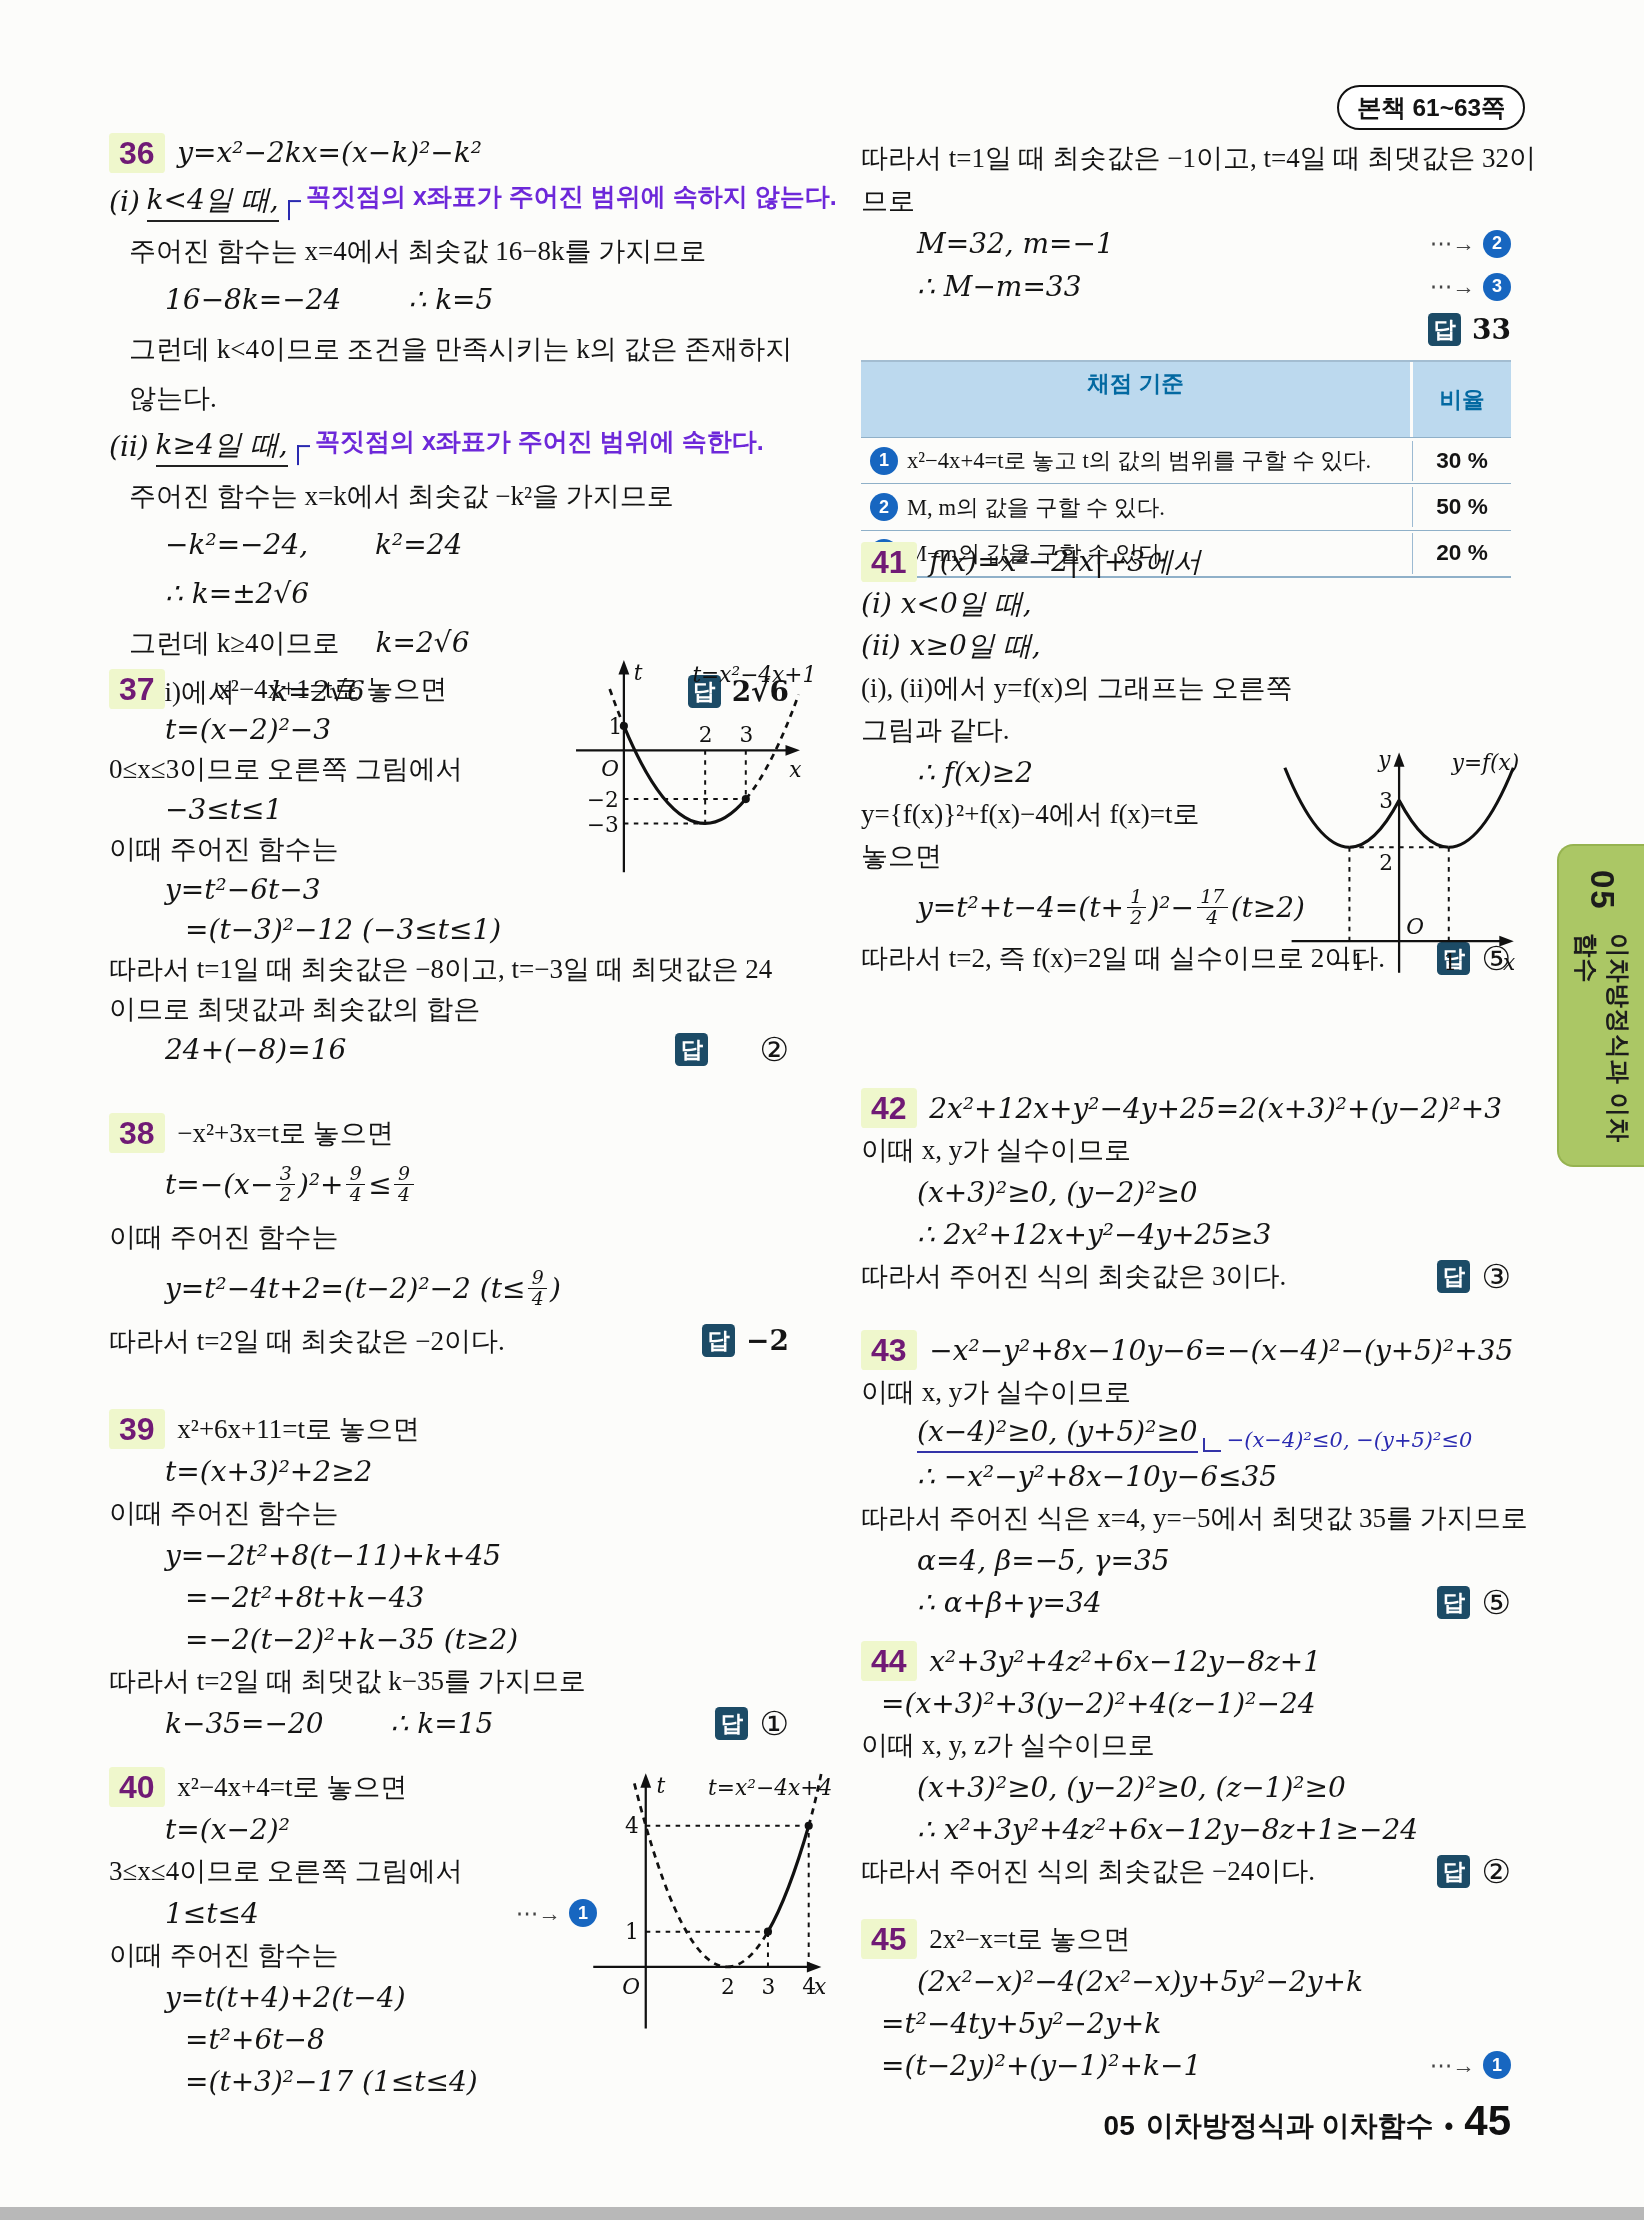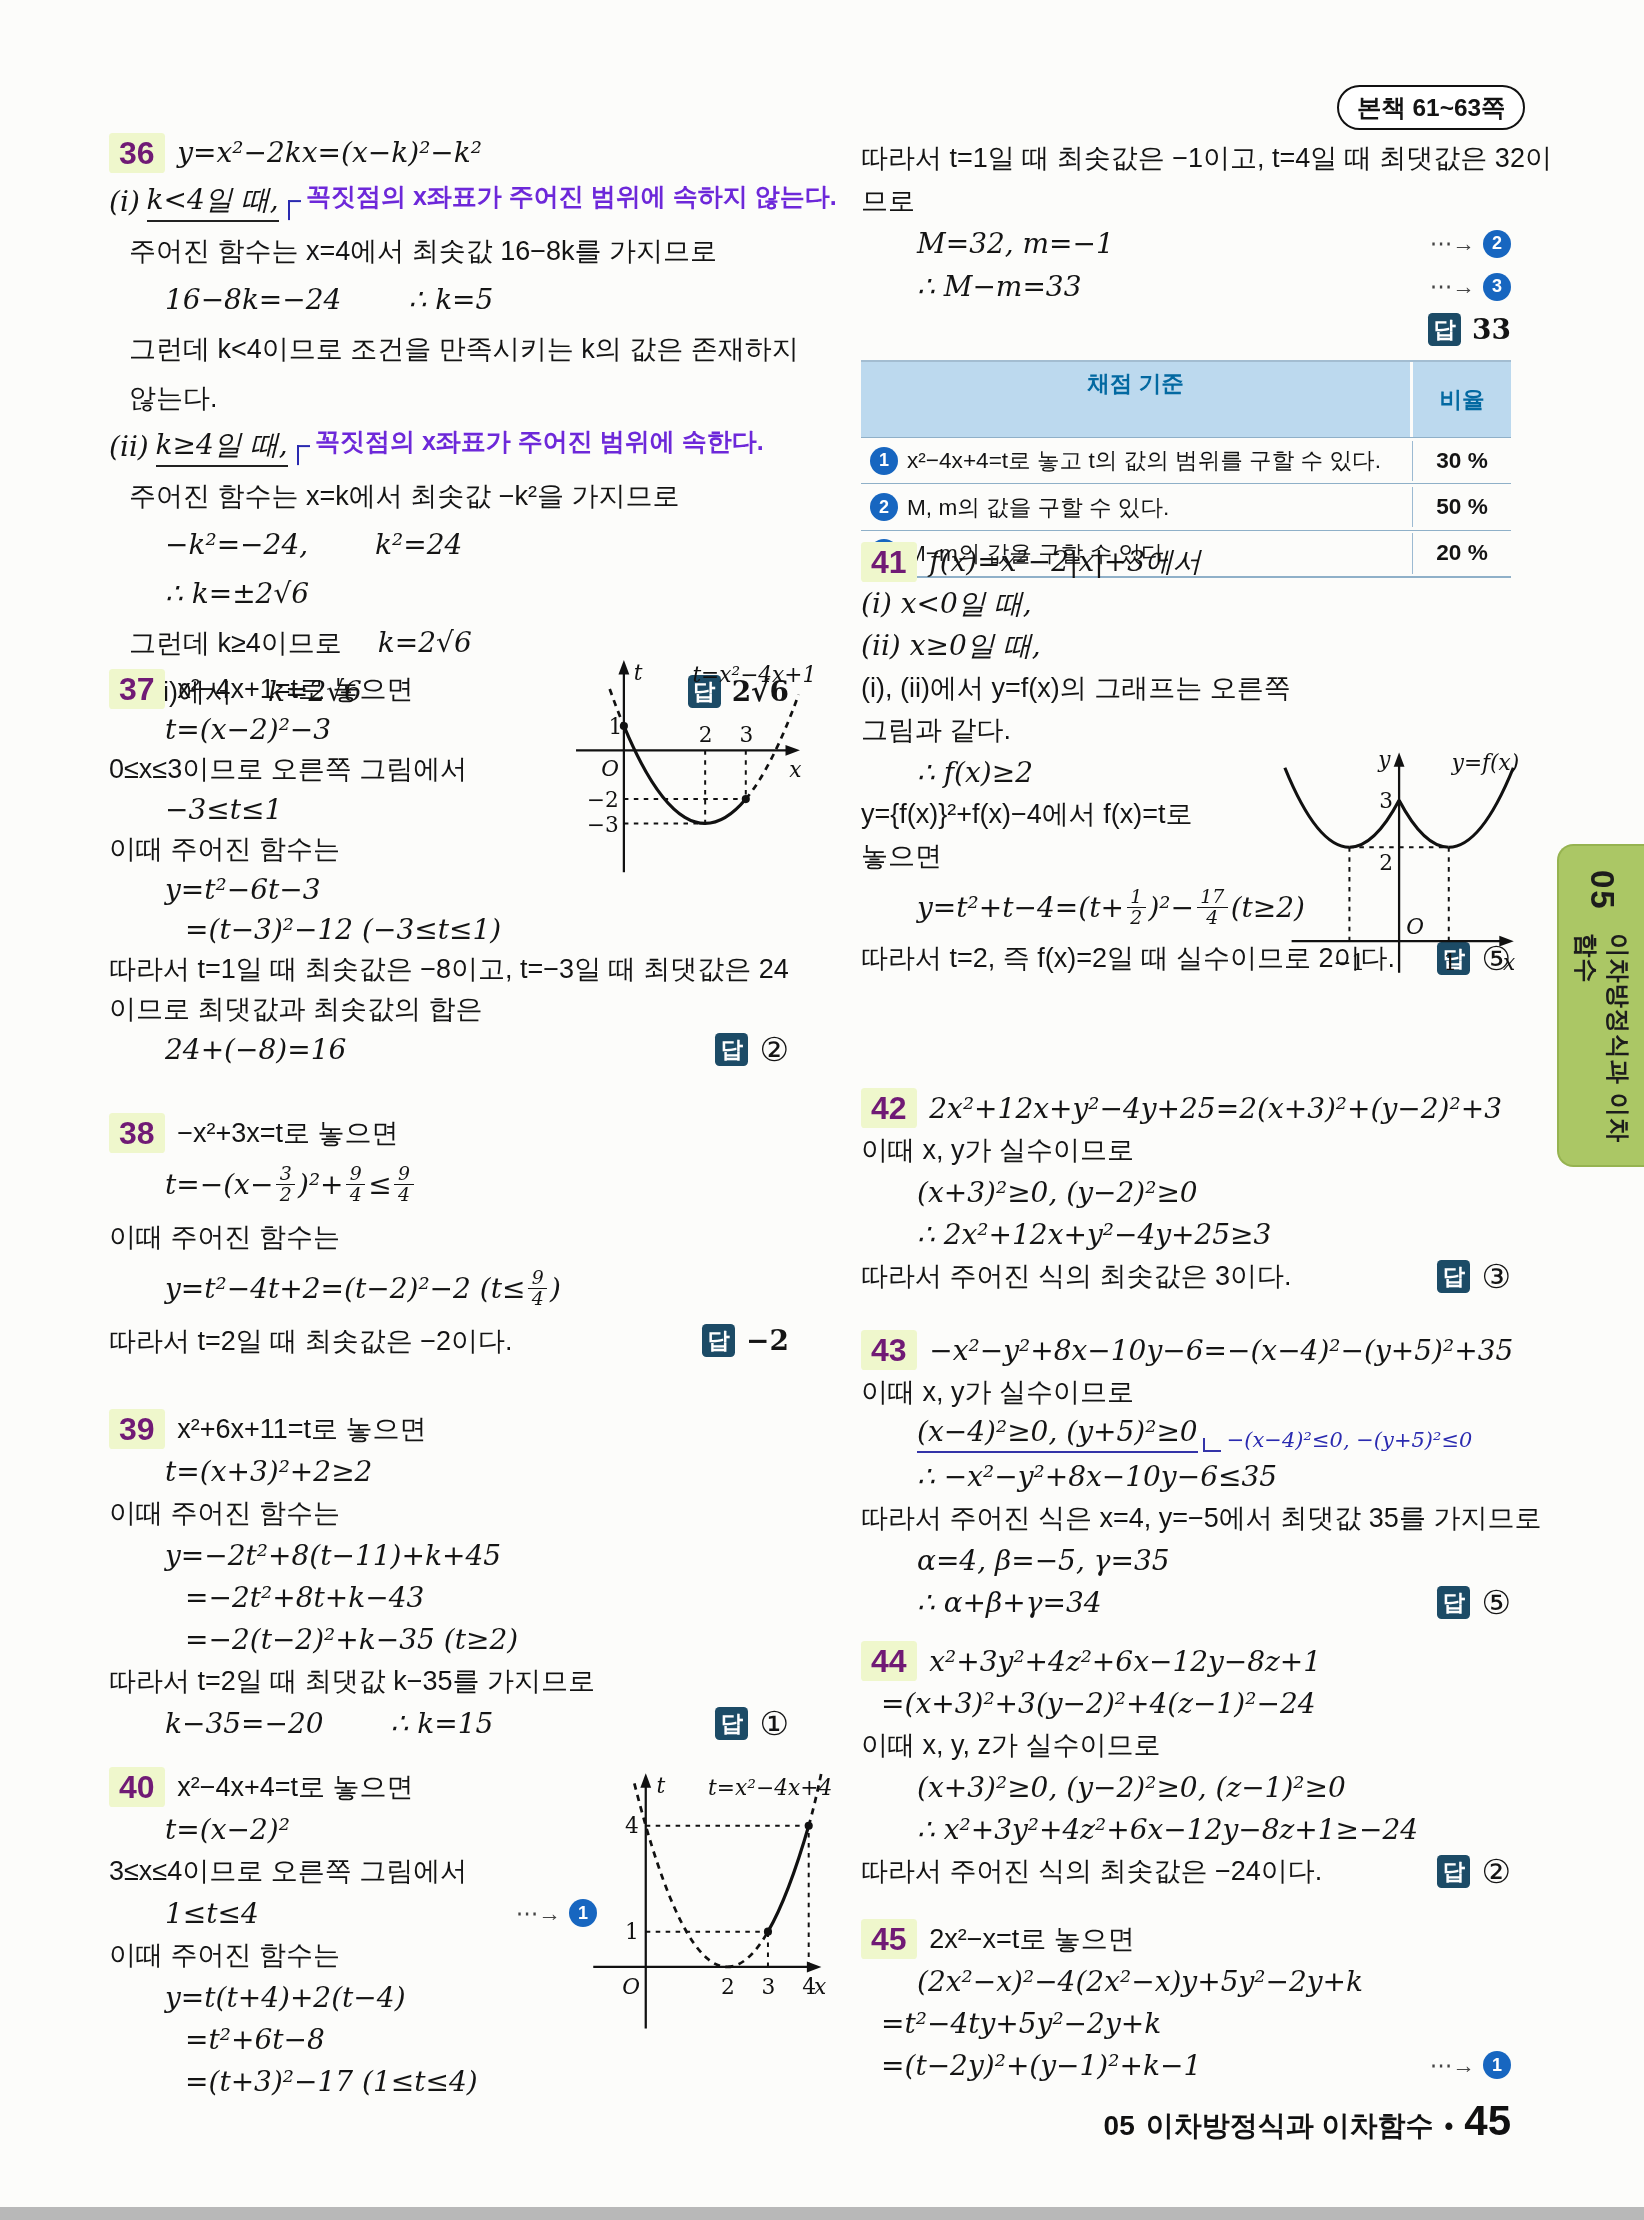--- a/index.html
+++ b/index.html
@@ -1,24 +1,24 @@
 <!DOCTYPE html>
 <html style="font-size:14.5px"><head>
 <meta charset="utf-8">
 <style>
   html,body{margin:0;padding:0;background:#9a9a9a;}
   .page{position:relative;width:1645px;height:2221px;background:#fcfcfa;overflow:hidden;
         font-family:"Liberation Serif",serif;color:#141414;}
   .prob{position:absolute;}
   .line{display:flex;align-items:center;white-space:nowrap;font-size:27px;}
   .lh54 .line{height:49px;} .lh47 .line{height:43px;} .lh46 .line{height:42px;}
-  .lh44 .line{height:40px;} .lh48 .line{height:43px;}
+  .lh44 .line{height:40px;gap:40px;} .lh48 .line{height:43px;}
   .tall{padding:9px 0;}
   .m{font-family:"DejaVu Serif",serif;font-style:italic;font-size:28px;}
-  .ko{font-family:Liberation Sans, sans-serif;}
+  .ko{font-family:Liberation Serif, serif;}
   .ind{padding-left:20px;} .f{padding-left:56px;} .f2{padding-left:76px;}
   .gap{display:inline-block;width:67px;} .gap2{display:inline-block;width:36px;}
   .pnum{font-family:"Liberation Sans",sans-serif;font-weight:700;font-size:32px;color:#701a75;
         background:#eff7cc;padding:0 10px;border-radius:3.6px;margin-right:12.7px;line-height:40px;}
   .ansbox{font-family:"Liberation Sans",sans-serif;display:inline-flex;align-items:center;justify-content:center;
         min-width:33px;height:33px;background:#1c4b66;color:#fff;font-size:22.6px;font-weight:700;
         border-radius:4.5px;margin-left:auto;margin-right:11px;flex:0 0 auto;}
   .ansval{font-size:28px;font-weight:600;font-family:"DejaVu Serif",serif;}
   .ansval.circ{font-size:33px;font-weight:400;font-family:"DejaVu Sans",sans-serif;}
   .mark{margin-left:auto;display:inline-flex;align-items:center;gap:8.1px;color:#444;font-size:22.6px;flex:0 0 auto;}

